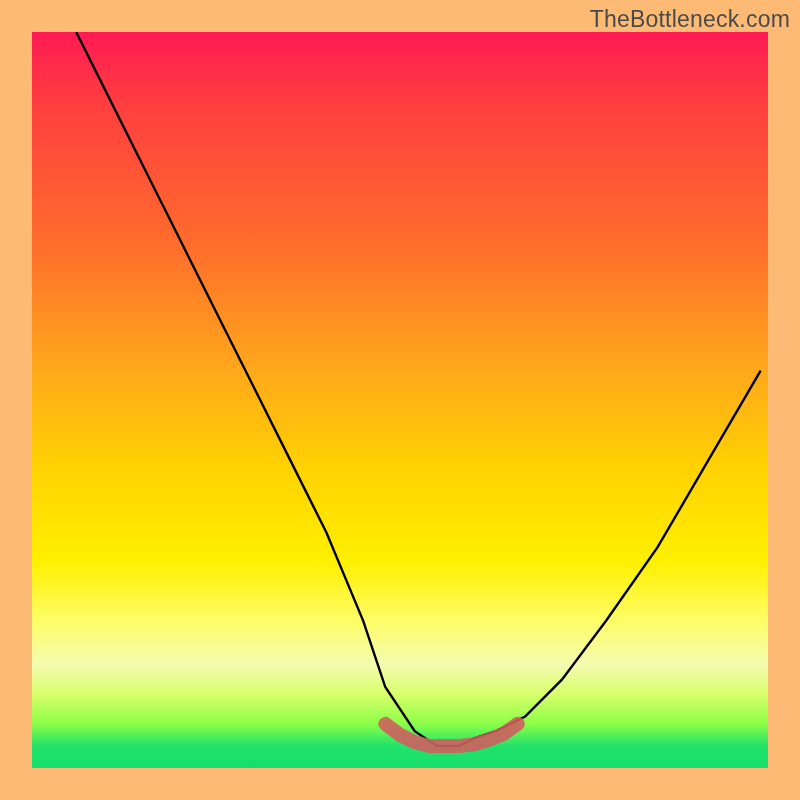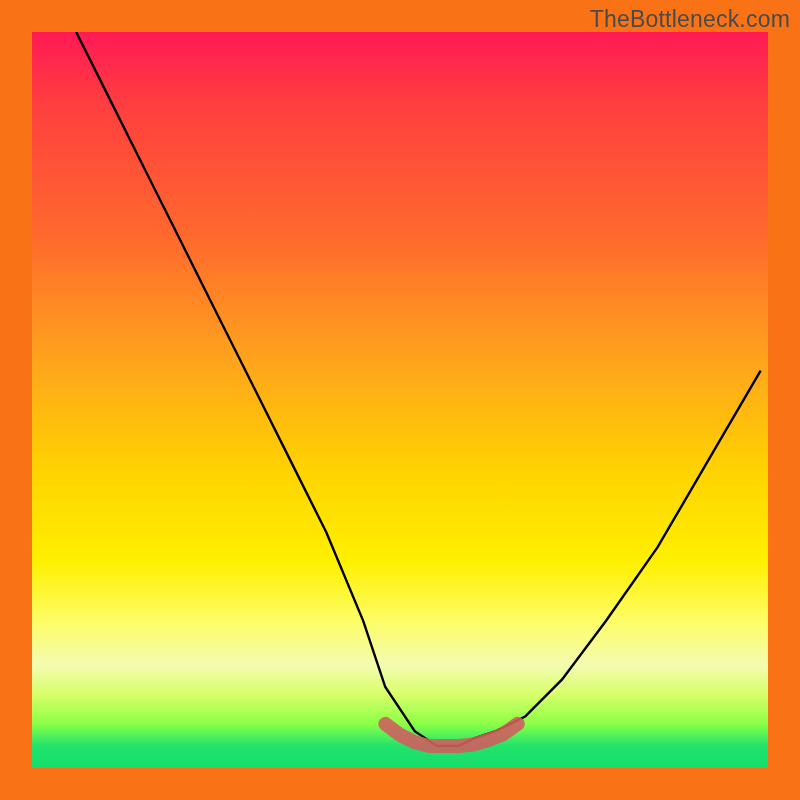--- a/index.html
+++ b/index.html
@@ -10,21 +10,21 @@
     background: #000;
     font-family: Arial, Helvetica, sans-serif;
     overflow: hidden;
   }
   .frame {
     position: absolute;
     left: 0;
     top: 0;
     width: 800px;
     height: 800px;
-    background: #f97316;
+    background: #fdba74;
   }
   .plot {
     position: absolute;
     left: 32px;
     top: 32px;
     width: 736px;
     height: 736px;
     
     background: linear-gradient(
       to bottom,

